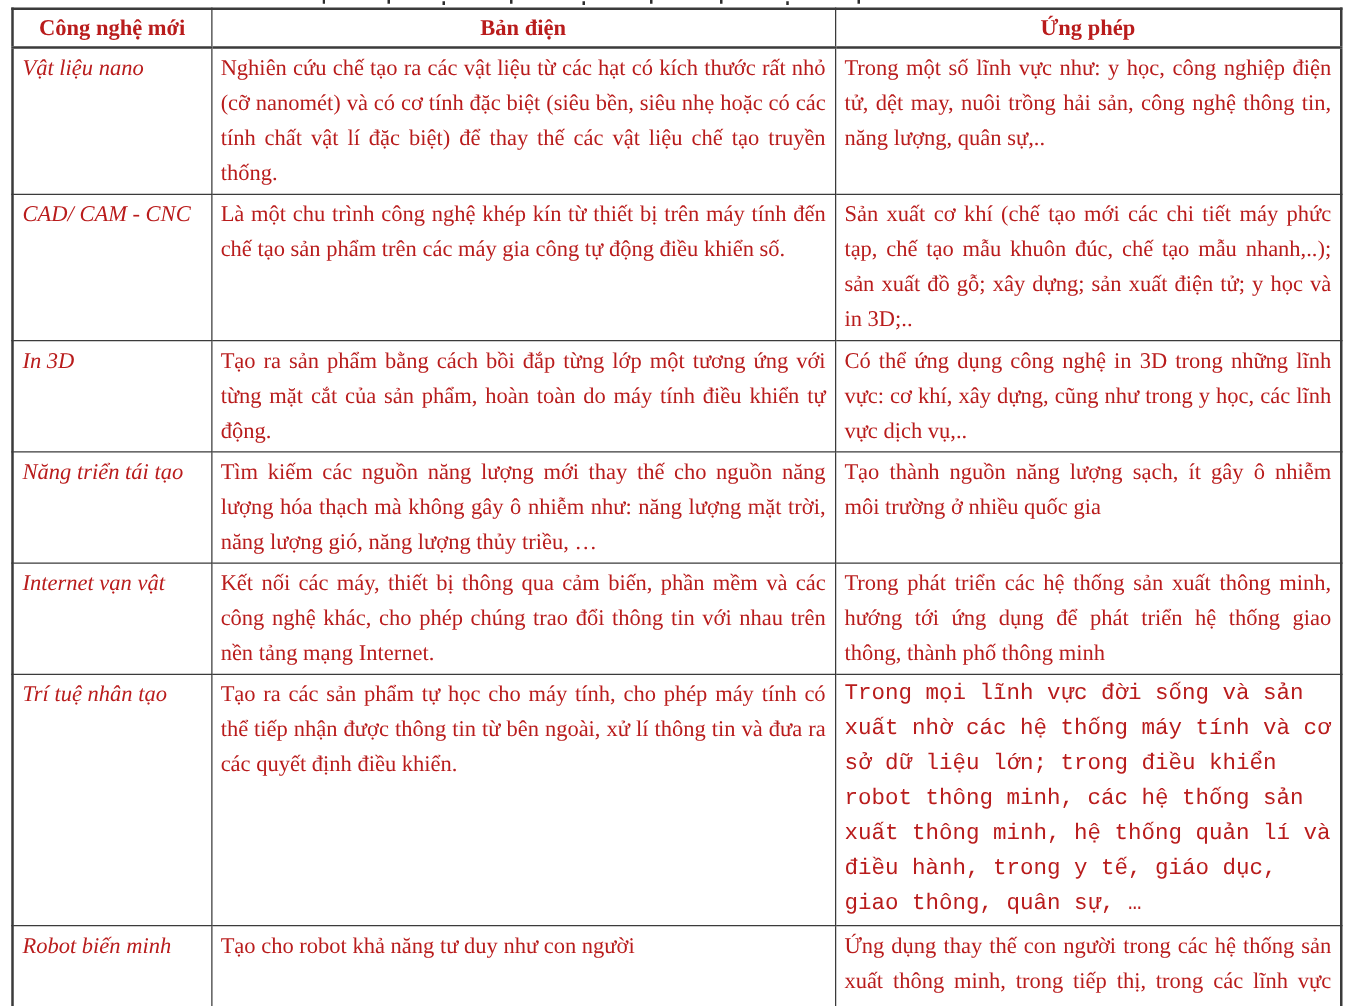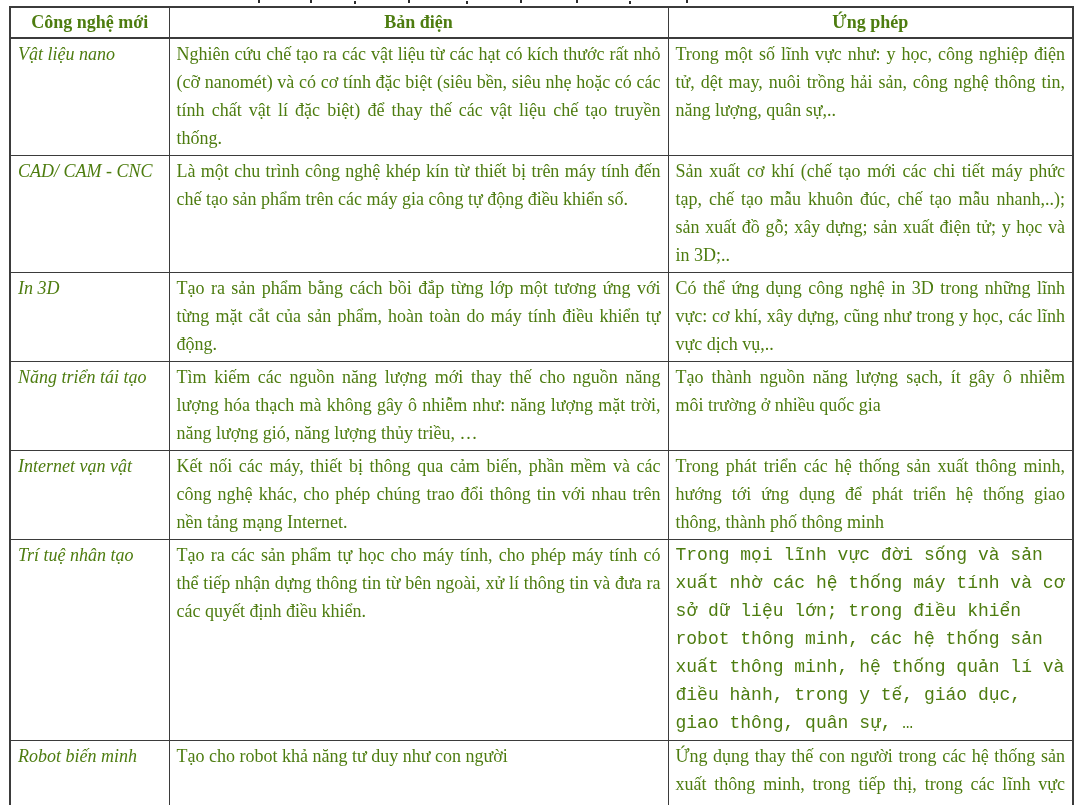--- a/index.html
+++ b/index.html
@@ -9,21 +9,21 @@
     width: 1080px;
     height: 805px;
     overflow: hidden;
   }
   .page {
     position: relative;
     width: 1051px;
     height: 805px;
     background: #ffffff;
     font-family: "Liberation Serif", "DejaVu Serif", serif;
-    color: #4d7c0f;
+    color: #b91c1c;
   }
   
   .cropped-remnant {
     position: absolute;
     top: 0;
     left: 258px;
     width: 470px;
     height: 4px;
     overflow: hidden;
   }
@@ -113,21 +113,21 @@
         <td class="cell-body">Tìm kiếm các nguồn năng lượng mới thay thế cho nguồn năng lượng hóa thạch mà không gây ô nhiễm như: năng lượng mặt trời, năng lượng gió, năng lượng thủy triều, …</td>
         <td class="cell-body">Tạo thành nguồn năng lượng sạch, ít gây ô nhiễm môi trường ở nhiều quốc gia</td>
       </tr>
       <tr>
         <td class="cell-tech">Internet vạn vật</td>
         <td class="cell-body">Kết nối các máy, thiết bị thông qua cảm biến, phần mềm và các công nghệ khác, cho phép chúng trao đổi thông tin với nhau trên nền tảng mạng Internet.</td>
         <td class="cell-body">Trong phát triển các hệ thống sản xuất thông minh, hướng tới ứng dụng để phát triển hệ thống giao thông, thành phố thông minh</td>
       </tr>
       <tr>
         <td class="cell-tech">Trí tuệ nhân tạo</td>
-        <td class="cell-body">Tạo ra các sản phẩm tự học cho máy tính, cho phép máy tính có thể tiếp nhận dựng thông tin từ bên ngoài, xử lí thông tin và đưa ra các quyết định điều khiển.</td>
+        <td class="cell-body">Tạo ra các sản phẩm tự học cho máy tính, cho phép máy tính có thể tiếp nhận được thông tin từ bên ngoài, xử lí thông tin và đưa ra các quyết định điều khiển.</td>
         <td class="cell-body align-left">Trong mọi lĩnh vực đời sống và sản xuất nhờ các hệ thống máy tính và cơ sở dữ liệu lớn; trong điều khiển robot thông minh, các hệ thống sản xuất thông minh, hệ thống quản lí và điều hành, trong y tế, giáo dục, giao thông, quân sự, …</td>
       </tr>
       <tr>
         <td class="cell-tech">Robot biến minh</td>
         <td class="cell-body">Tạo cho robot khả năng tư duy như con người</td>
         <td class="cell-body">Ứng dụng thay thế con người trong các hệ thống sản xuất thông minh, trong tiếp thị, trong các lĩnh vực dịch vụ.</td>
       </tr>
     </tbody>
   </table>
 

